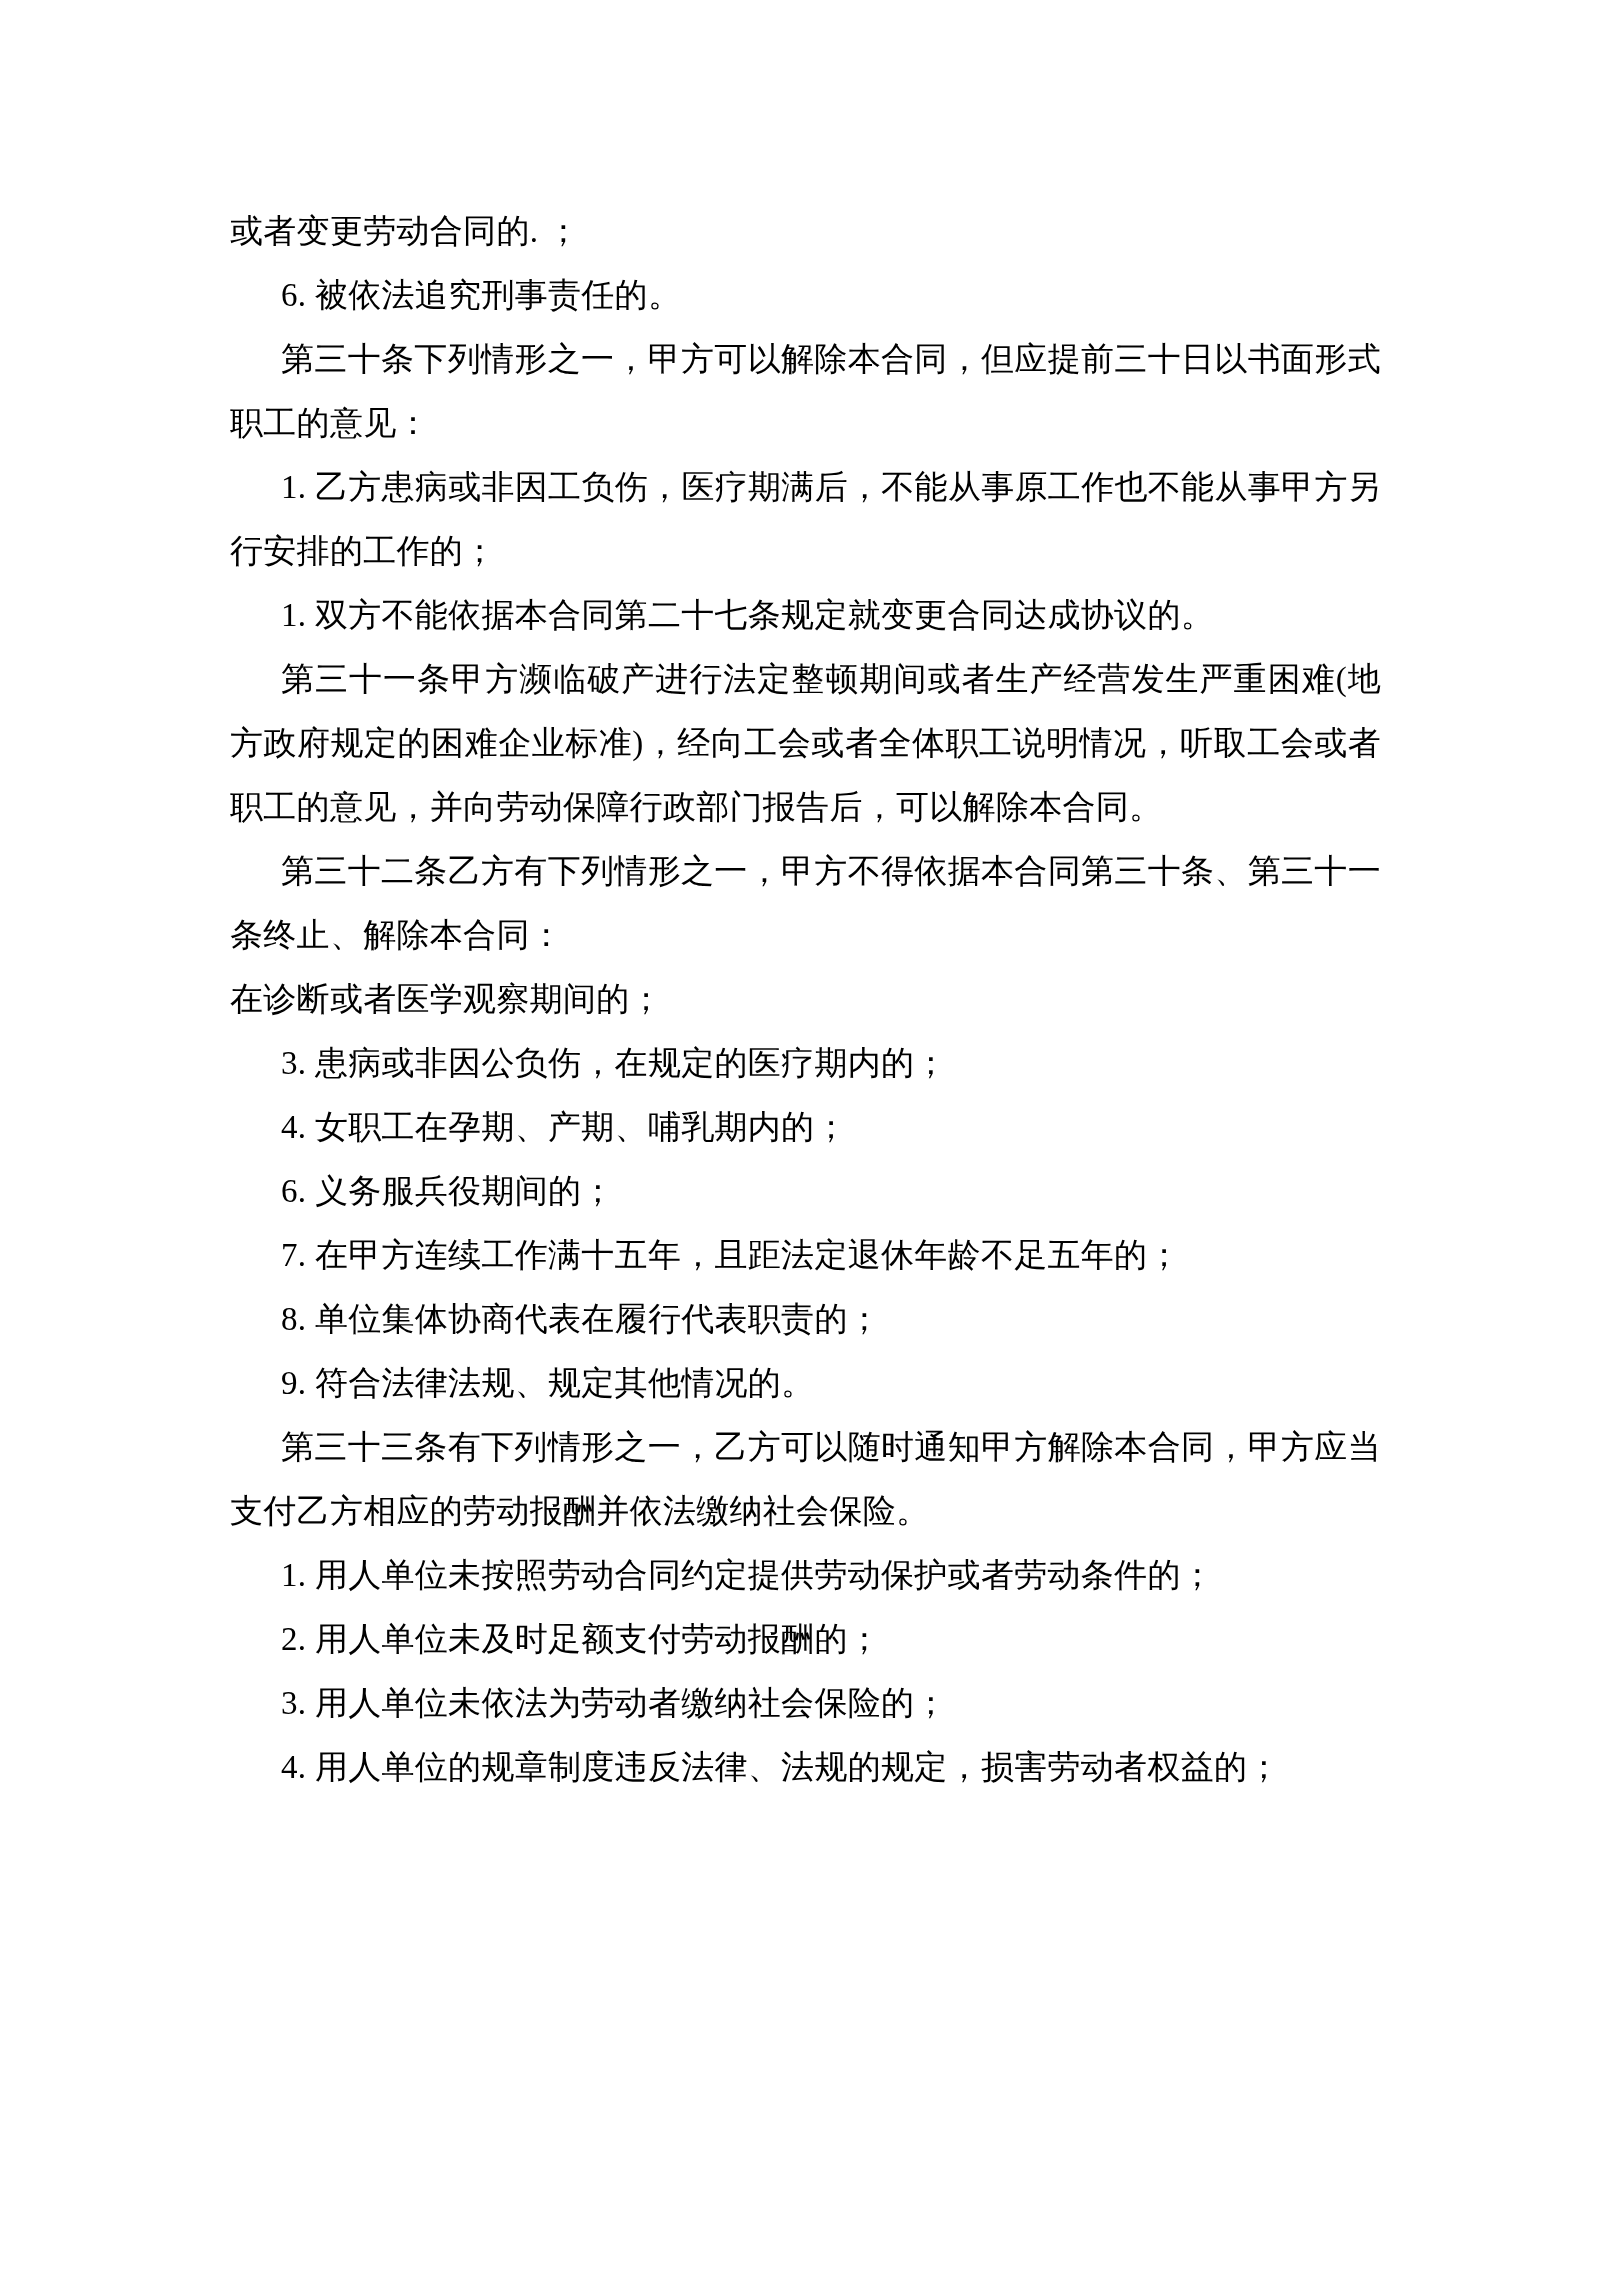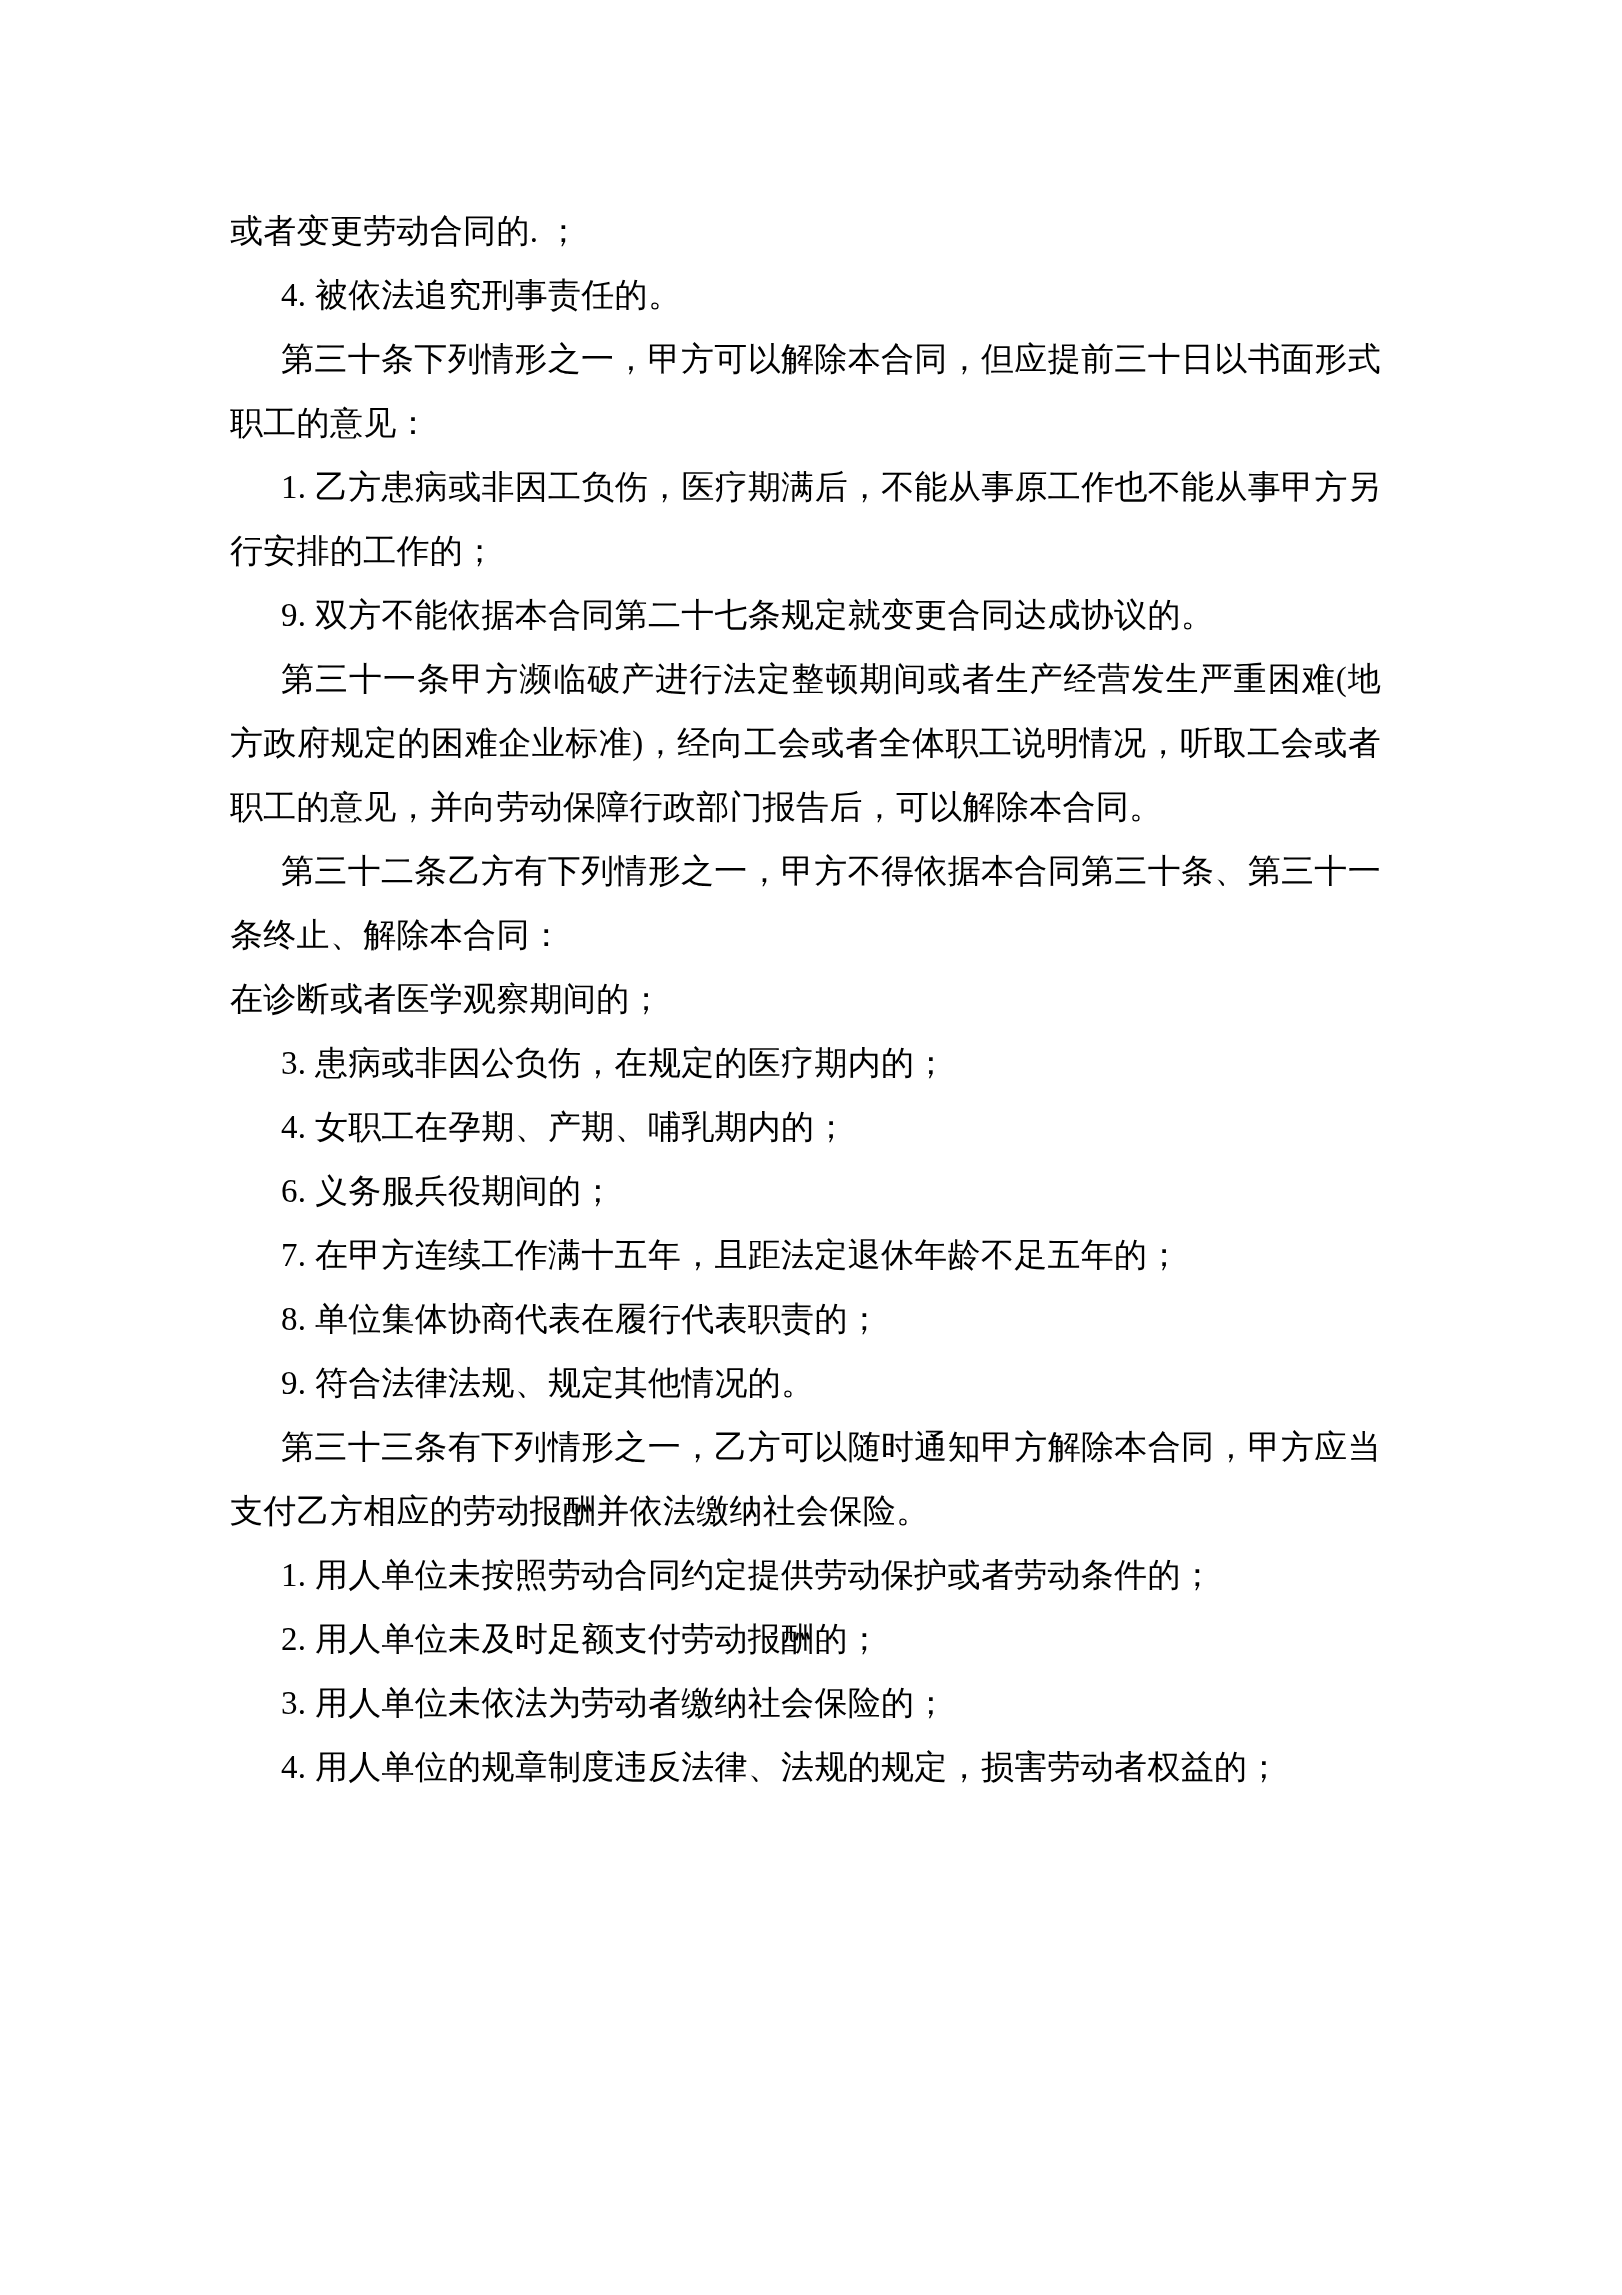--- a/index.html
+++ b/index.html
@@ -32,26 +32,26 @@
     text-align: justify;
     text-align-last: justify;
     text-justify: inter-ideograph;
   }
 </style>
 </head>
 <body>
 
 <div class="page">
     <div class="line">或者变更劳动合同的. ；</div>
-    <div class="line indent">4. 被依法追究刑事责任的。</div>
+    <div class="line indent">6. 被依法追究刑事责任的。</div>
     <div class="line indent full">第三十条下列情形之一，甲方可以解除本合同，但应提前三十日以书面形式</div>
     <div class="line">职工的意见：</div>
     <div class="line indent full">1. 乙方患病或非因工负伤，医疗期满后，不能从事原工作也不能从事甲方另</div>
     <div class="line">行安排的工作的；</div>
-    <div class="line indent">9. 双方不能依据本合同第二十七条规定就变更合同达成协议的。</div>
+    <div class="line indent">1. 双方不能依据本合同第二十七条规定就变更合同达成协议的。</div>
     <div class="line indent full">第三十一条甲方濒临破产进行法定整顿期间或者生产经营发生严重困难(地</div>
     <div class="line full">方政府规定的困难企业标准)，经向工会或者全体职工说明情况，听取工会或者</div>
     <div class="line">职工的意见，并向劳动保障行政部门报告后，可以解除本合同。</div>
     <div class="line indent full">第三十二条乙方有下列情形之一，甲方不得依据本合同第三十条、第三十一</div>
     <div class="line">条终止、解除本合同：</div>
     <div class="line">在诊断或者医学观察期间的；</div>
     <div class="line indent">3. 患病或非因公负伤，在规定的医疗期内的；</div>
     <div class="line indent">4. 女职工在孕期、产期、哺乳期内的；</div>
     <div class="line indent">6. 义务服兵役期间的；</div>
     <div class="line indent">7. 在甲方连续工作满十五年，且距法定退休年龄不足五年的；</div>

